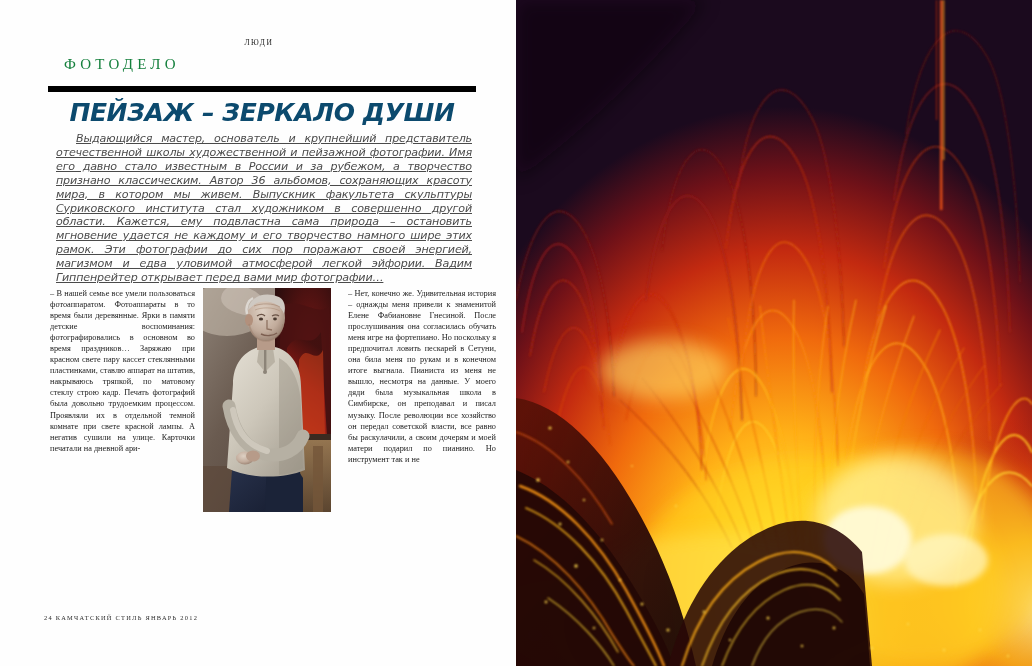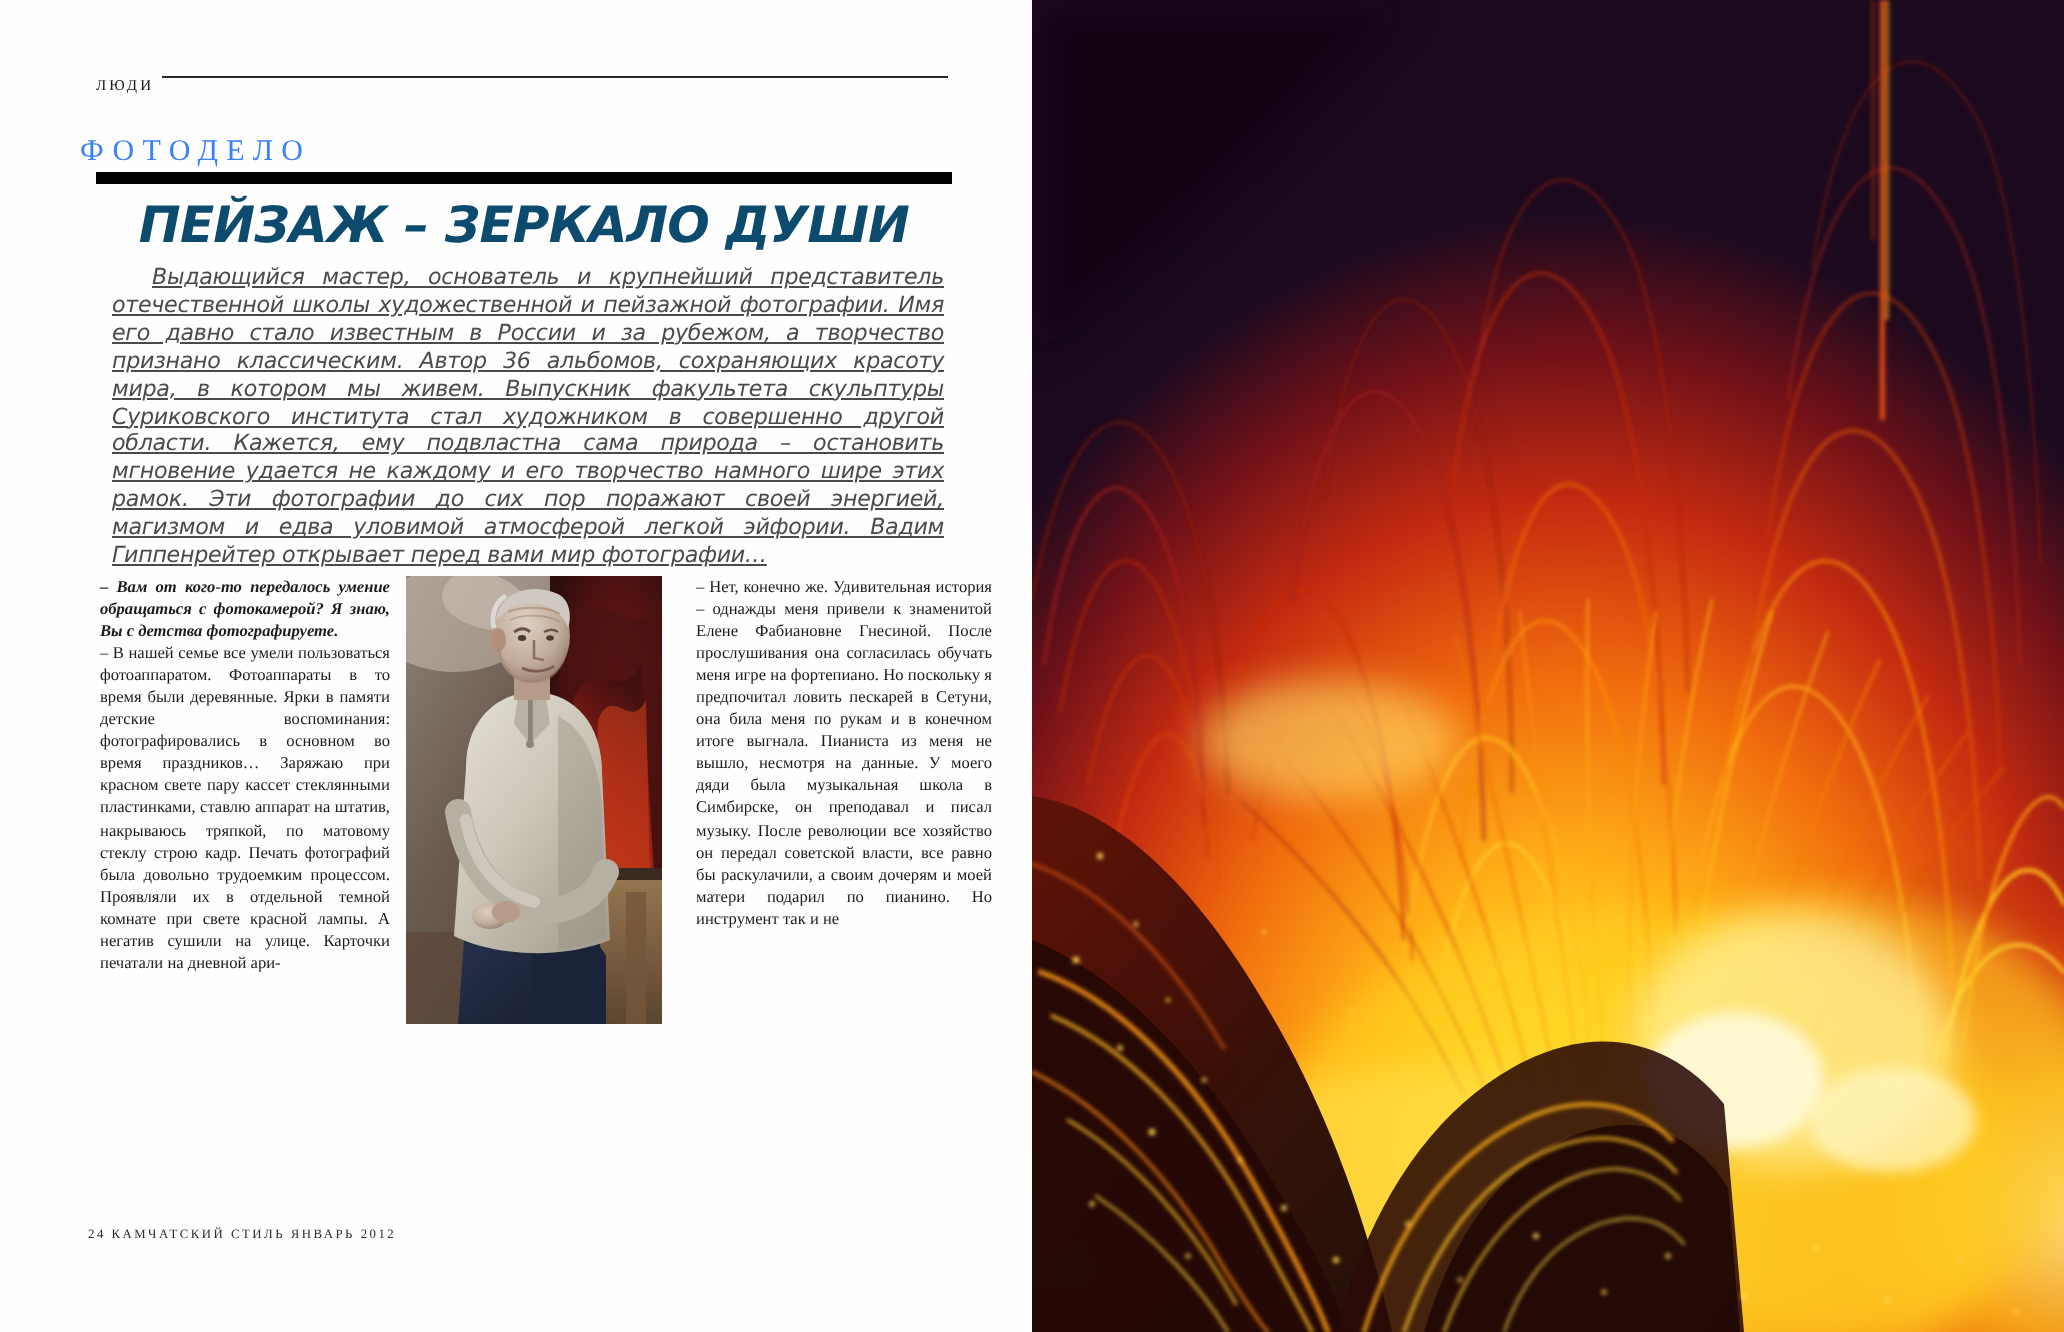--- a/index.html
+++ b/index.html
@@ -31,47 +31,47 @@
     box-sizing: border-box;
   }
 
   .rubric-row {
     position: absolute;
     left: 48px;
     top: 38px;
     width: 426px;
     height: 12px;
     display: flex;
-    align-items: flex-start;
+    align-items: center;
+    flex-direction: column;
   }
   .rubric-label {
     font-family: "Liberation Serif", serif;
     font-size: 7.5px;
     letter-spacing: 1.6px;
     color: #1a1a1a;
     white-space: nowrap;
     padding-right: 4px;
     text-transform: uppercase;
   }
   .rubric-rule {
     flex: 1 1 auto;
     height: 1px;
     background: #2a2a2a;
   }
 
   .section-title {
     position: absolute;
-    left: 40px;
+    left: 64px;
     top: 56px;
     font-family: "Liberation Serif", serif;
     font-size: 15px;
     letter-spacing: 4.2px;
-    color: #3b82f6;
+    color: #15803d;
     font-weight: 400;
-    margin-top: 12px;
   }
 
   .black-bar {
     position: absolute;
     left: 48px;
     top: 86px;
     width: 428px;
     height: 6px;
     background: #000000;
   }
@@ -190,21 +190,20 @@
 
     <div class="section-title">ФОТОДЕЛО</div>
 
     <div class="black-bar"></div>
 
     <div class="headline">ПЕЙЗАЖ – ЗЕРКАЛО ДУШИ</div>
 
     <div class="lead">Выдающийся мастер, основатель и крупнейший представитель отечественной школы художественной и пейзажной фотографии. Имя его давно стало известным в России и за рубежом, а творчество признано классическим. Автор 36 альбомов, сохраняющих красоту мира, в котором мы живем. Выпускник факультета скульптуры Суриковского института стал художником в совершенно другой области. Кажется, ему подвластна сама природа – остановить мгновение удается не каждому и его творчество намного шире этих рамок. Эти фотографии до сих пор поражают своей энергией, магизмом и едва уловимой атмосферой легкой эйфории. Вадим Гиппенрейтер открывает перед вами мир фотографии…</div>
 
     <div class="col col-1">
-      <p class="q">– Вам от кого-то передалось умение обращаться с фотокамерой? Я знаю, Вы с детства фотографируете.</p>
       <p>– В нашей семье все умели пользоваться фотоаппаратом. Фотоаппараты в то время были деревянные. Ярки в памяти детские воспоминания: фотографировались в основном во время праздников… Заряжаю при красном свете пару кассет стеклянными пластинками, ставлю аппарат на штатив, накрываюсь тряпкой, по матовому стеклу строю кадр. Печать фотографий была довольно трудоемким процессом. Проявляли их в отдельной темной комнате при свете красной лампы. А негатив сушили на улице. Карточки печатали на дневной ари-</p>
     </div>
 
     <div class="portrait-photo">
       <svg width="128" height="224" viewBox="0 0 128 224" xmlns="http://www.w3.org/2000/svg" aria-hidden="true">
         <defs>
           <linearGradient id="wallG" x1="0" y1="0" x2="1" y2="1">
             <stop offset="0%" stop-color="#8e8277"></stop>
             <stop offset="38%" stop-color="#6a5b50"></stop>
             <stop offset="100%" stop-color="#4a3a33"></stop>

